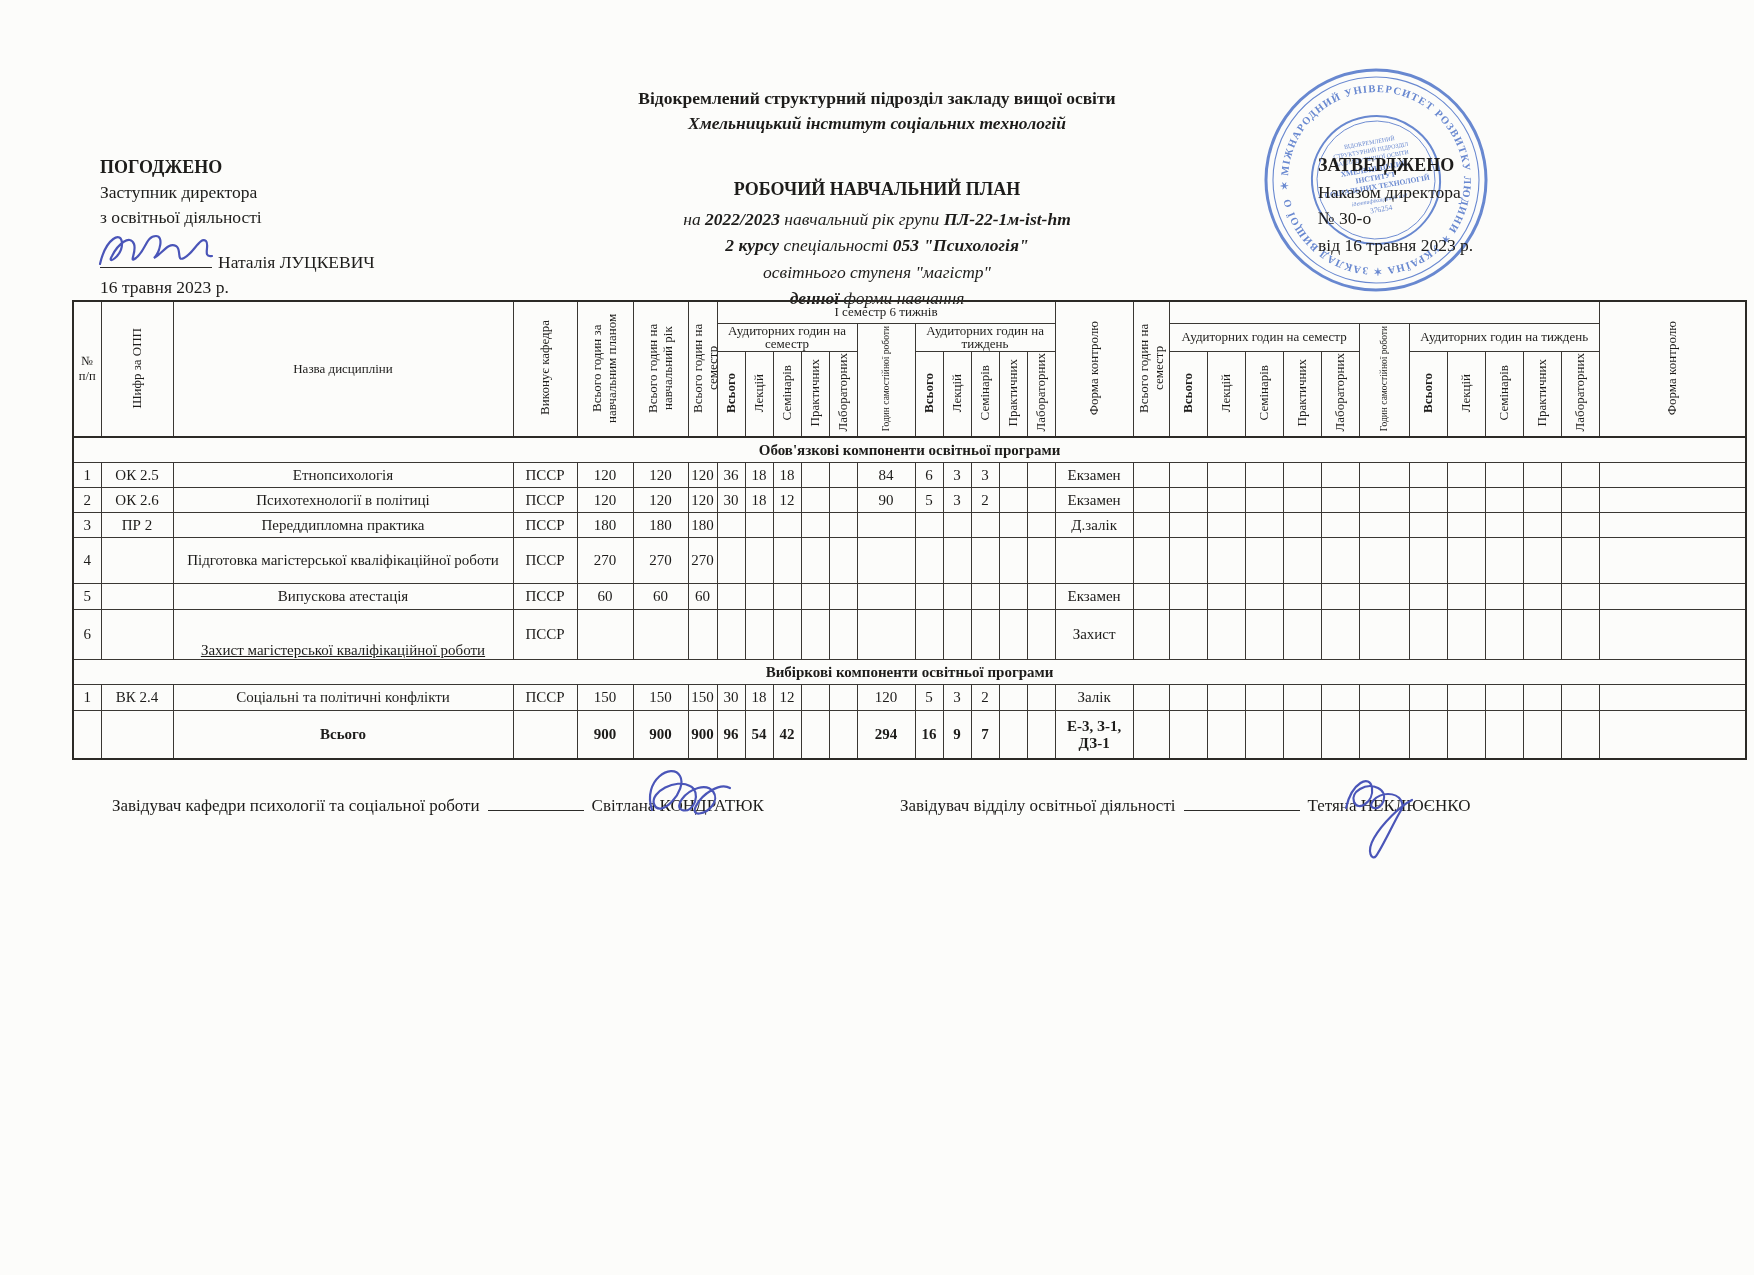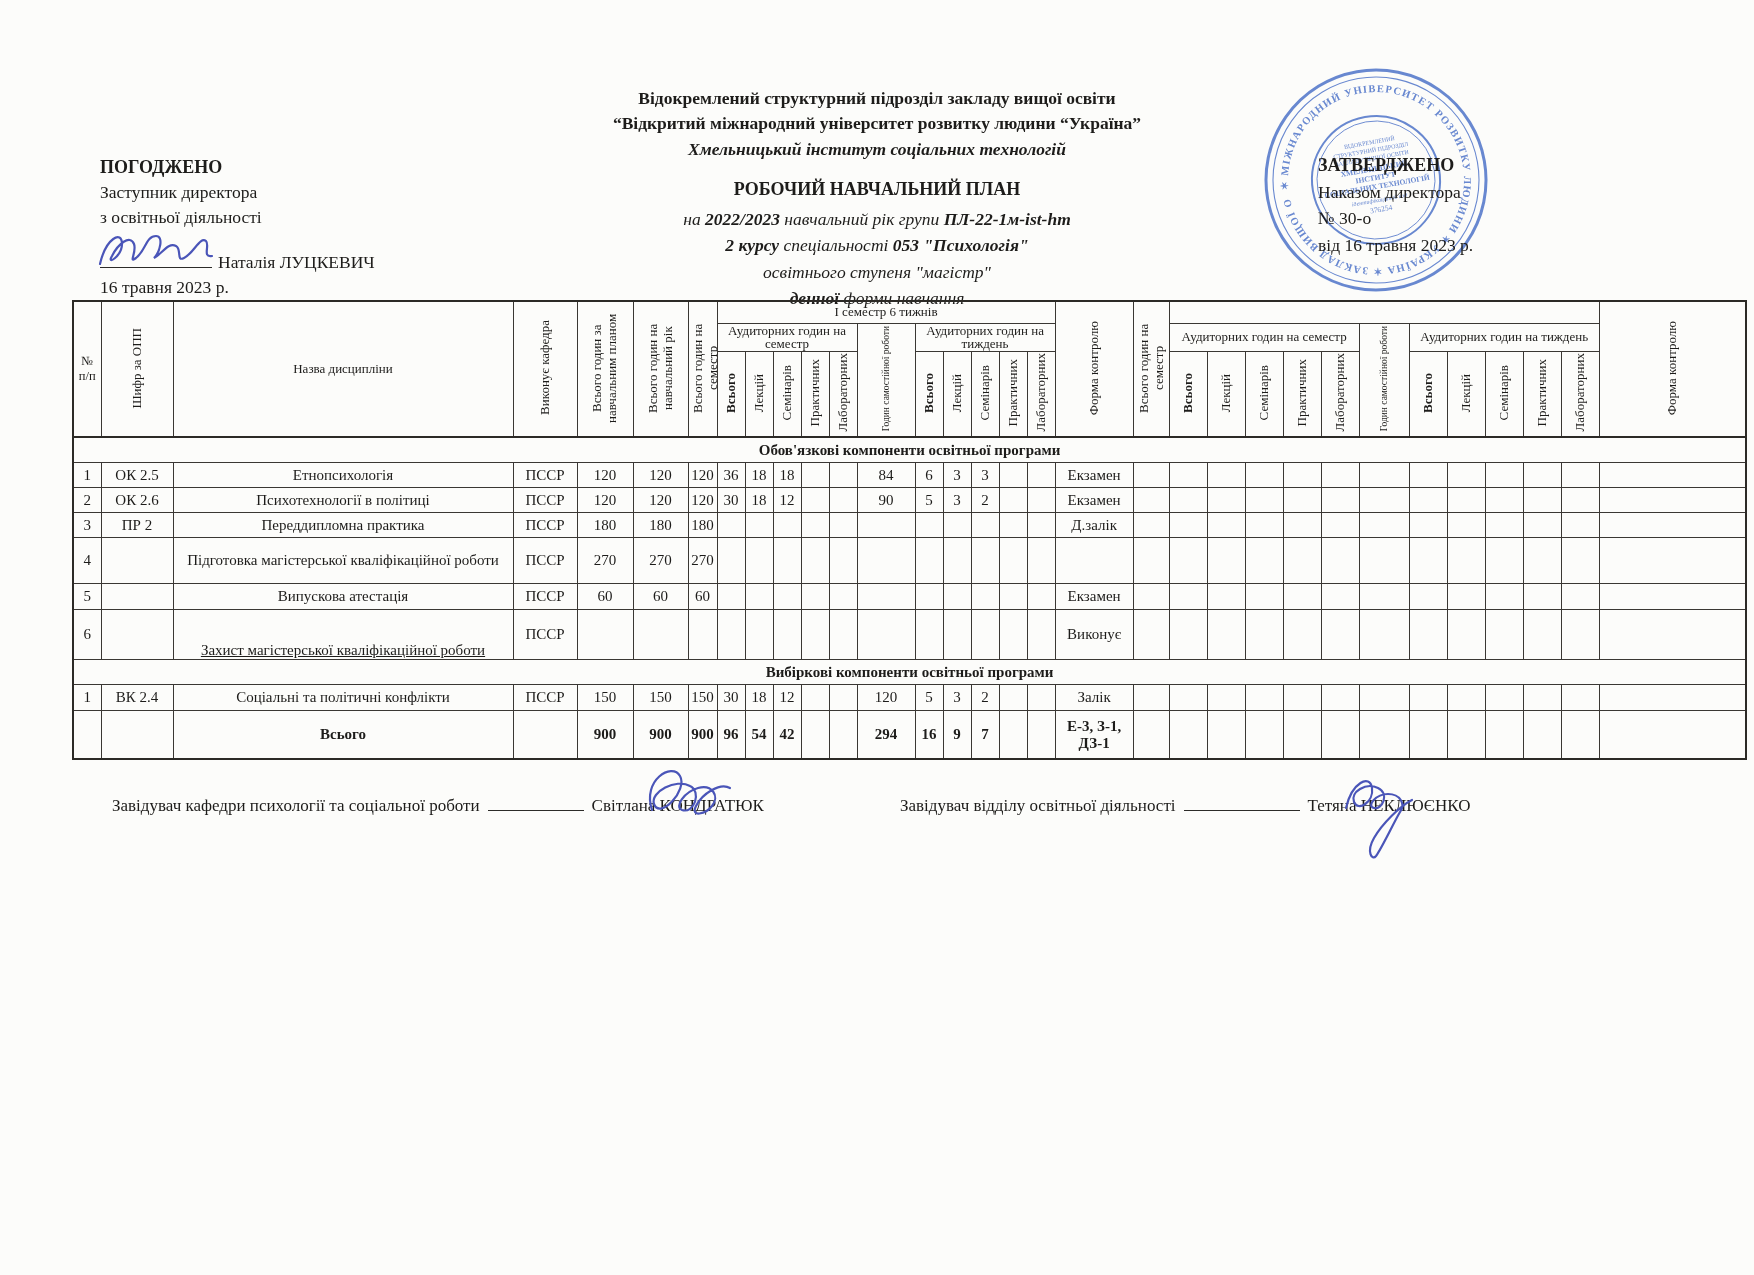--- a/index.html
+++ b/index.html
@@ -84,21 +84,20 @@
           <text x="118" y="127" font-size="7.5" font-weight="bold">СОЦІАЛЬНИХ ТЕХНОЛОГІЙ</text>
           <text x="118" y="140" font-size="6" font-style="italic">ідентифікаційний код</text>
           <text x="118" y="150" font-size="7.5">376254</text>
         </g>
       </g>
     </svg>
   </div>
 
   <div class="org-header">
     <div class="org-line1">Відокремлений структурний підрозділ закладу вищої освіти</div>
-    <div class="org-line2">“Відкритий міжнародний університет розвитку людини “Україна”</div>
     <div class="org-line3">Хмельницький інститут соціальних технологій</div>
   </div>
 
   <div class="doc-block">
     <div class="doc-title">РОБОЧИЙ НАВЧАЛЬНИЙ ПЛАН</div>
     <div class="doc-line"><span>на </span><span style="font-weight: bold;">2022/2023</span><span> навчальний рік групи </span><span style="font-weight: bold;">ПЛ-22-1м-ist-hm</span></div>
     <div class="doc-line"><span style="font-weight: bold;">2 курсу</span><span> спеціальності </span><span style="font-weight: bold;">053 "Психологія"</span></div>
     <div class="doc-line"><span>освітнього ступеня "магістр"</span></div>
     <div class="doc-line"><span style="font-weight: bold; margin-top: 46px;">денної</span><span> форми навчання</span></div>
   </div>
@@ -396,21 +395,21 @@
             <td></td>
             <td></td>
             <td></td>
             <td></td>
             <td></td>
             <td></td>
             <td></td>
             <td></td>
             <td></td>
             <td></td>
-            <td>Виконує</td>
+            <td>Захист</td>
             <td></td>
             <td></td>
             <td></td>
             <td></td>
             <td></td>
             <td></td>
             <td></td>
             <td></td>
             <td></td>
             <td></td>

